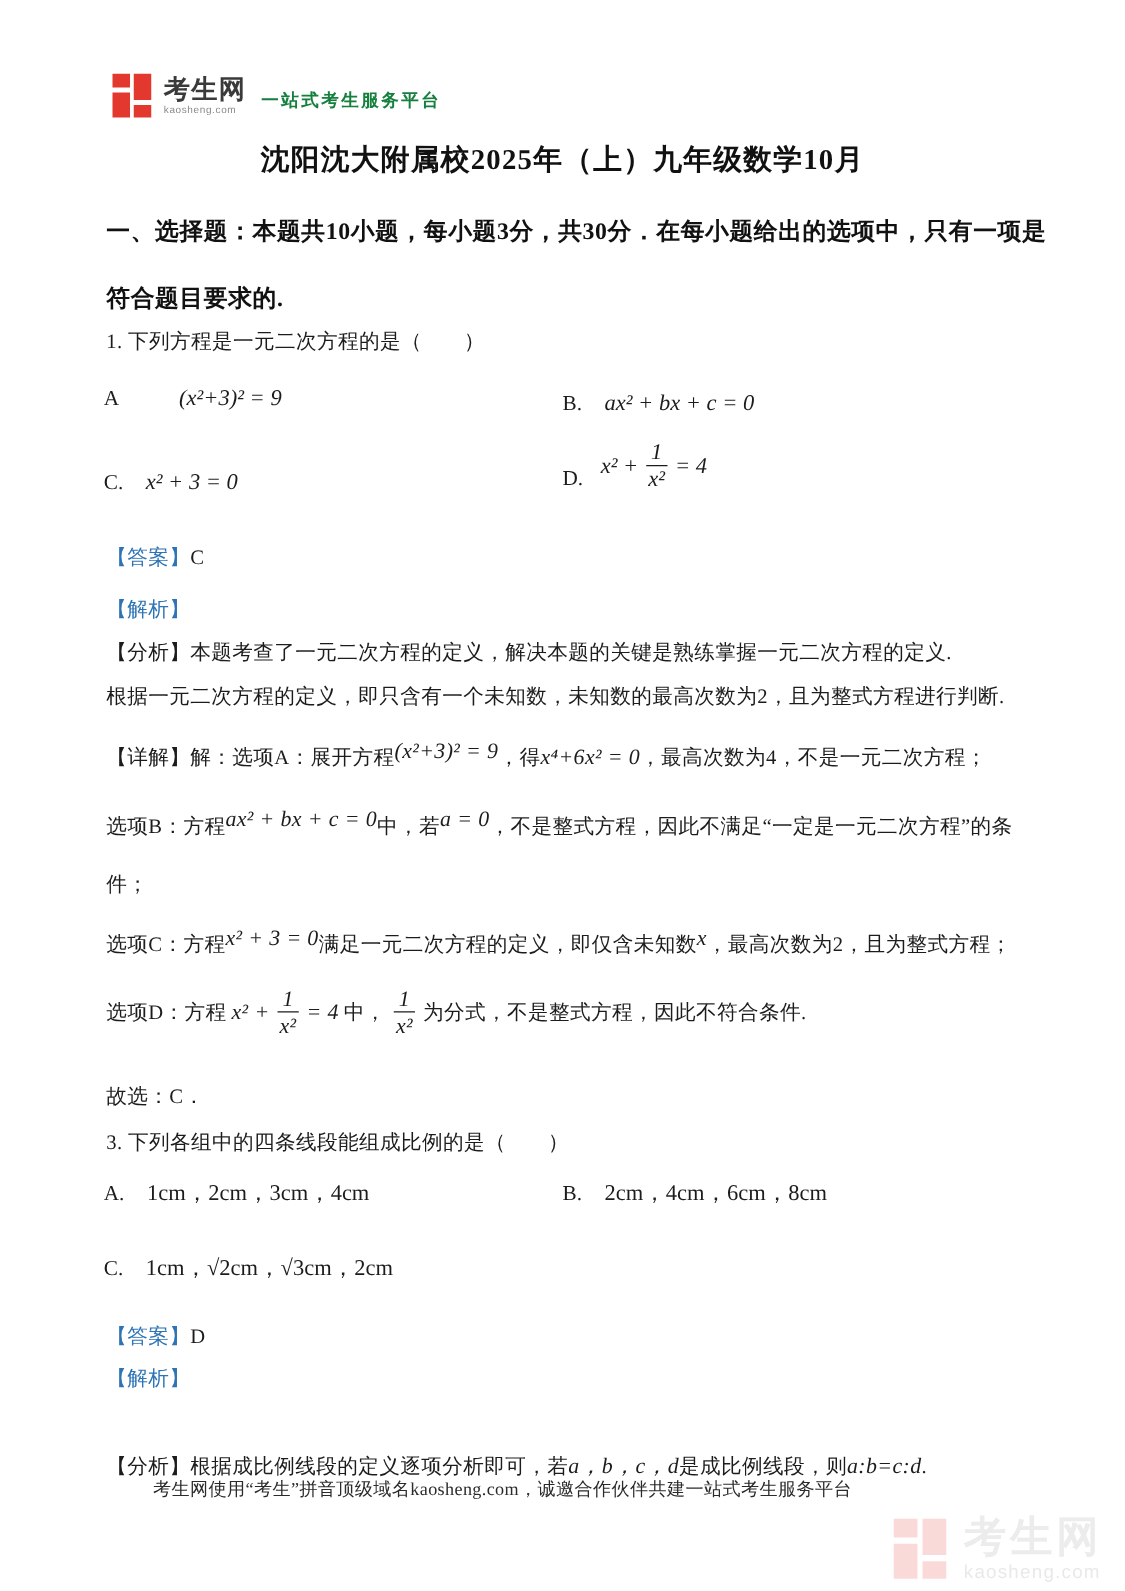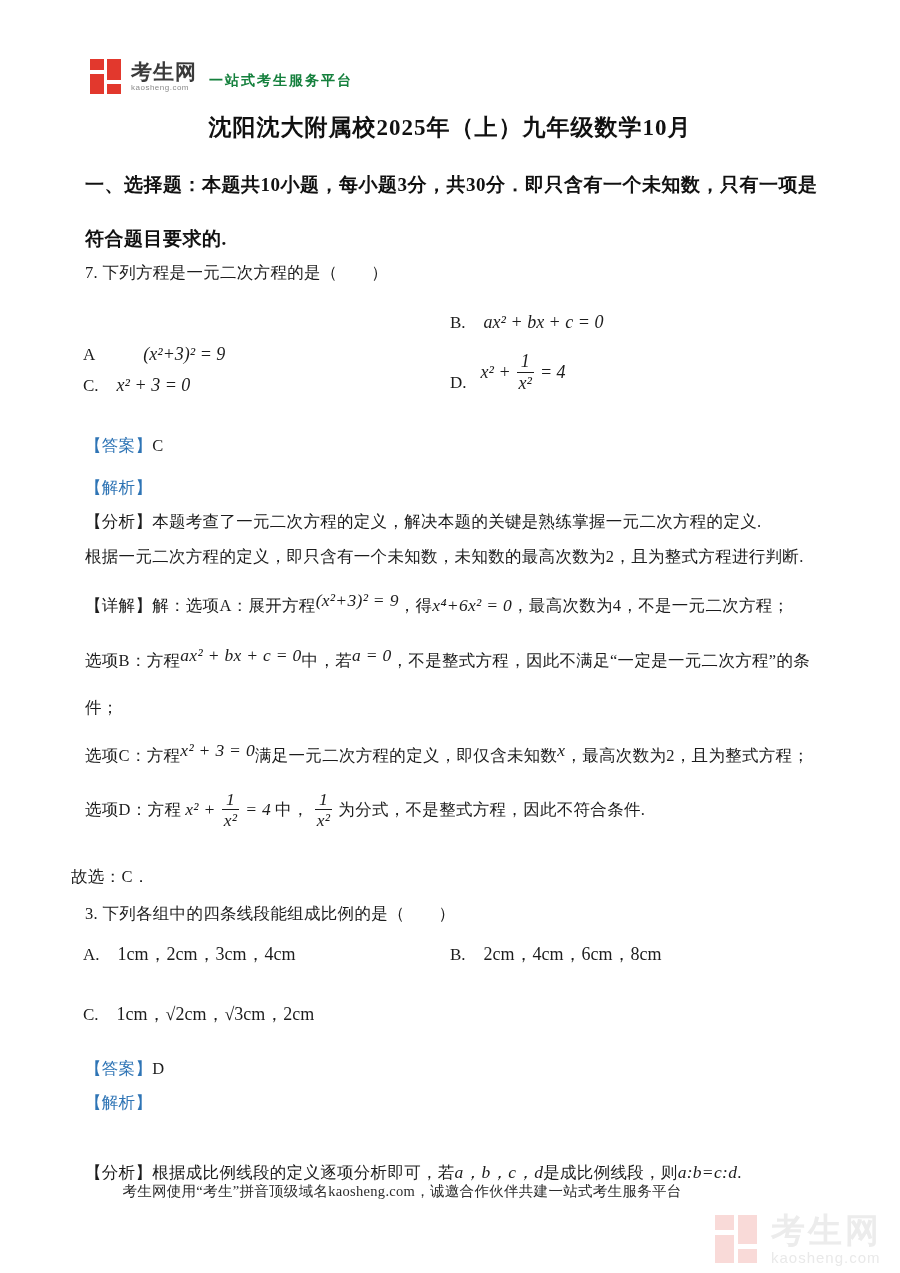--- a/index.html
+++ b/index.html
@@ -82,26 +82,26 @@
     </div>
     <div class="logo-text">
       <span class="brand-name">考生网</span>
       <span class="brand-domain">kaosheng.com</span>
     </div>
     <span class="tagline">一站式考生服务平台</span>
   </div>
 
   <h1 class="doc-title">沈阳沈大附属校2025年（上）九年级数学10月</h1>
 
-  <div class="abs sec-head" style="left:85px;top:172px;">一、选择题：本题共10小题，每小题3分，共30分．即只含有一个未知数，只有一项是</div>
+  <div class="abs sec-head" style="left:85px;top:172px;">一、选择题：本题共10小题，每小题3分，共30分．在每小题给出的选项中，只有一项是</div>
   <div class="abs sec-head" style="left:85px;top:226px;">符合题目要求的.</div>
 
-  <div class="abs line" style="left:85px;top:262px;">7. 下列方程是一元二次方程的是（　　）</div>
-
-  <div class="abs" style="left:83px;top:308px;margin-top:36px;">
+  <div class="abs line" style="left:85px;top:262px;">1. 下列方程是一元二次方程的是（　　）</div>
+
+  <div class="abs" style="left:83px;top:308px;">
     <span class="opt-label">A</span>
     <span class="math opt-formula" style="margin-left:30px;">(x²+3)² = 9</span>
   </div>
   <div class="abs" style="left:450px;top:312px;">
     <span class="opt-label">B.</span>
     <span class="math opt-formula">ax² + bx + c = 0</span>
   </div>
   <div class="abs" style="left:83px;top:375px;">
     <span class="opt-label">C.</span>
     <span class="math opt-formula">x² + 3 = 0</span>
@@ -147,21 +147,21 @@
       </span>
       <span>= 4</span>
     </span>
     <span>中，</span>
     <span class="math frac">
       <span class="num">1</span>
       <span class="den">x²</span>
     </span>
     <span>为分式，不是整式方程，因此不符合条件.</span>
   </div>
-  <div class="abs line" style="left:71px;top:866px;">故选：C．</div>
+  <div class="abs line" style="left:85px;top:866px;">故选：C．</div>
 
   <div class="abs line" style="left:85px;top:903px;">3. 下列各组中的四条线段能组成比例的是（　　）</div>
 
   <div class="abs" style="left:83px;top:942px;">
     <span class="opt-label">A.</span>
     <span class="opt-val">1cm，2cm，3cm，4cm</span>
   </div>
   <div class="abs" style="left:450px;top:942px;">
     <span class="opt-label">B.</span>
     <span class="opt-val">2cm，4cm，6cm，8cm</span>

